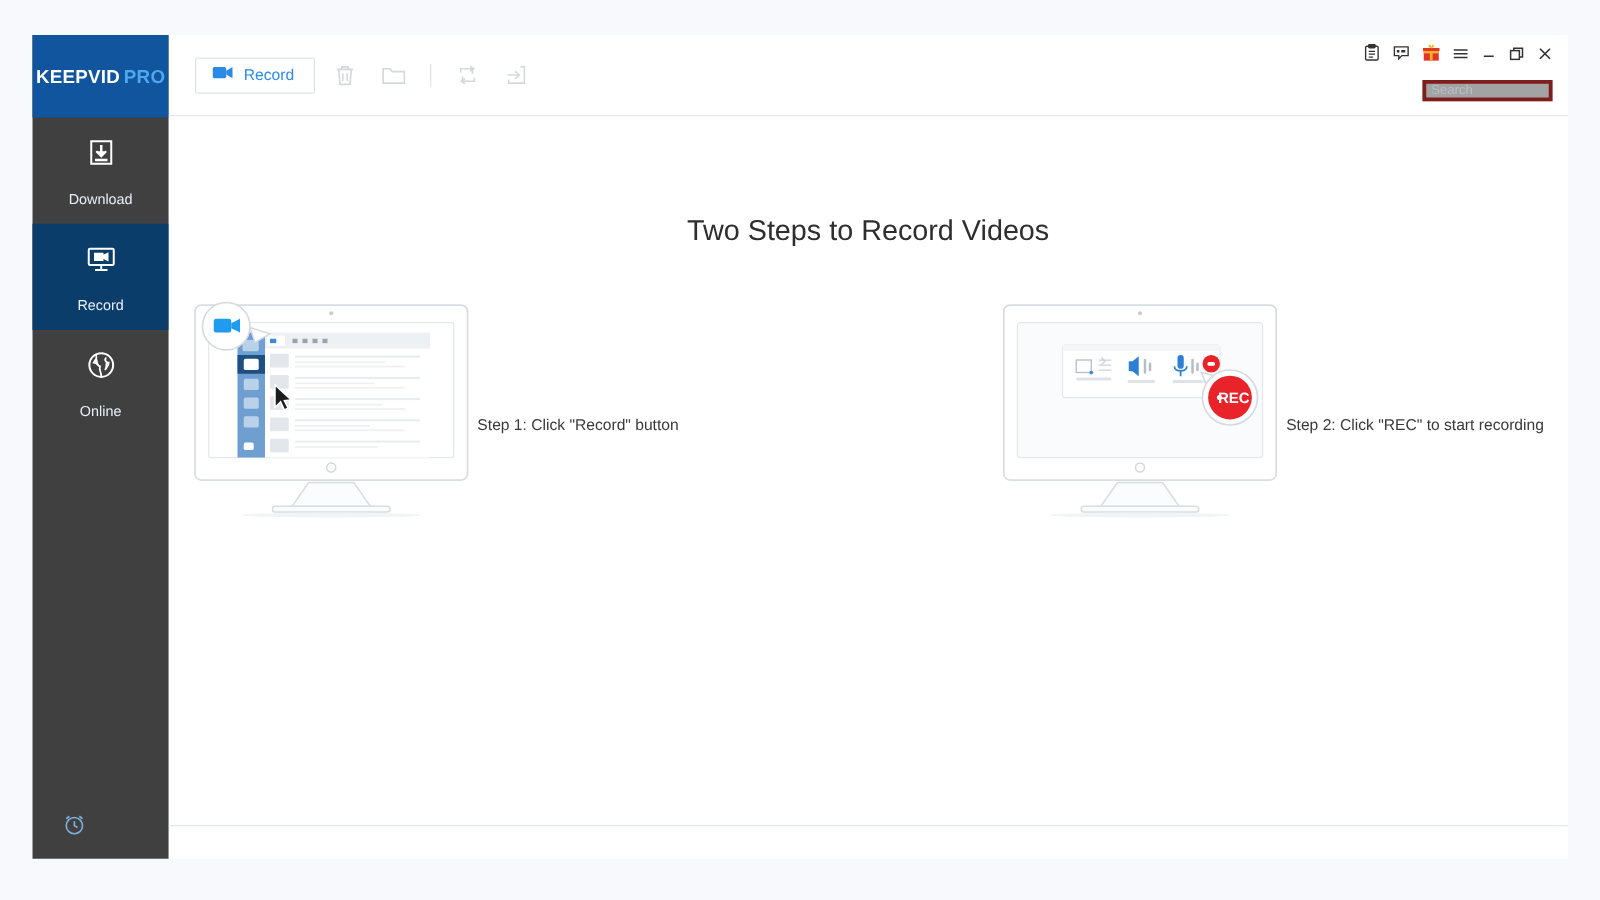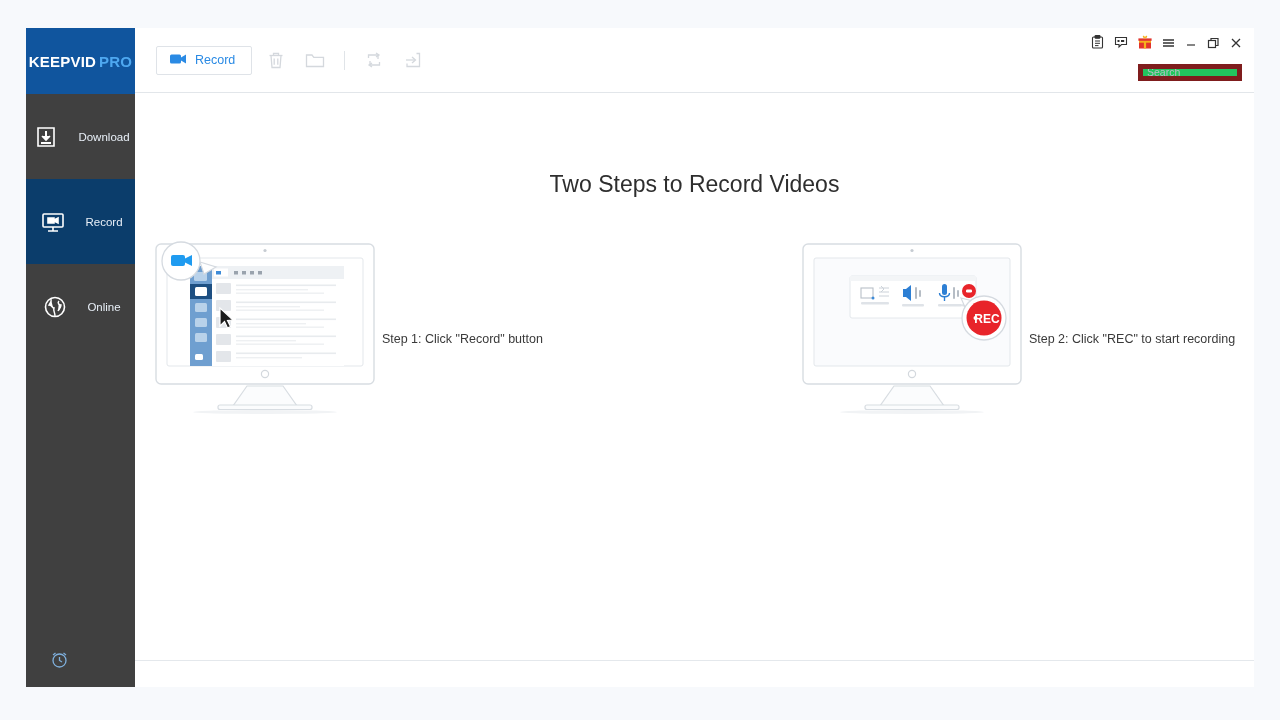--- a/index.html
+++ b/index.html
@@ -30,21 +30,21 @@
     height: 66px;
     background: #10559e;
     display: flex; align-items: center; justify-content: center;
   }
   .logo-text { font-size: 15px; font-weight: bold; letter-spacing: .2px; }
   .logo-keepvid { color: #ffffff; }
   .logo-pro { color: #4ea8f0; margin-left: 3px; }
 
   .nav-item {
     height: 85px;
-    display: flex; flex-direction: row;
+    display: flex; flex-direction: column;
     align-items: center; justify-content: center;
     gap: 17px;
     cursor: pointer;
   }
   .nav-item.active { background: #0b3d6b; }
   .nav-label { color: #e8eff7; font-size: 11.5px; }
   .nav-icon { width: 30px; height: 30px; display: block; }
 
   #scheduler-icon {
     position: absolute; left: 24px; bottom: 18px;
@@ -60,21 +60,21 @@
   
   #window-chrome {
     position: absolute; right: 12px; top: 7px;
     display: flex; align-items: center; gap: 10px;
   }
   .chrome-icon { cursor: pointer; display: block; }
 
   #search-wrap { position: absolute; right: 12px; top: 34px; }
   #search-input {
     width: 104px; height: 17px;
-    border: 5px solid #7f1d1d; background: #22c55e;
+    border: 3px solid #7f1d1d; background: #a3a3a3;
     font-family: "Liberation Sans", sans-serif; font-size: 10.5px;
     color: #333; padding: 0 4px;
     outline: none;
   }
   #search-input::placeholder { color: #b9bfc6; }
 
   
   #toolbar {
     height: 65px; flex: 0 0 65px;
     border-bottom: 1px solid #e2e6ea;

